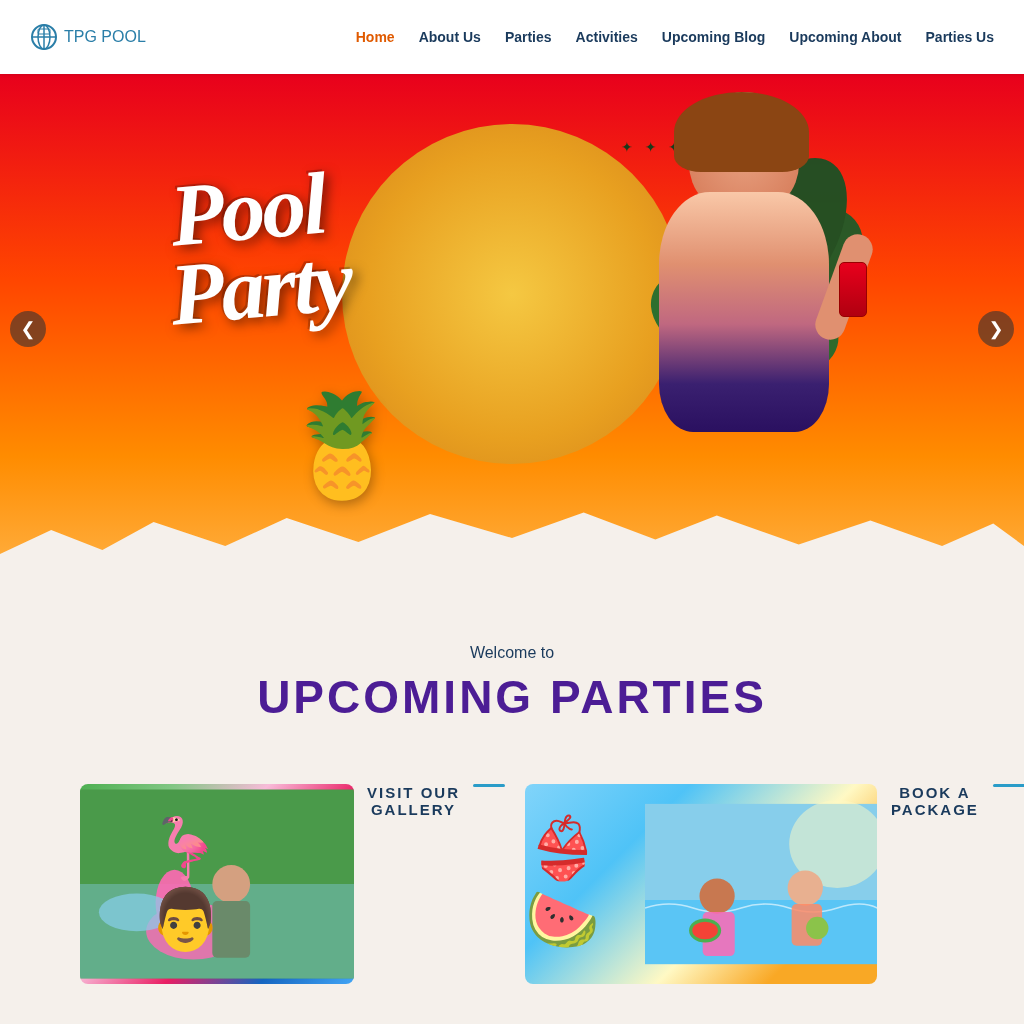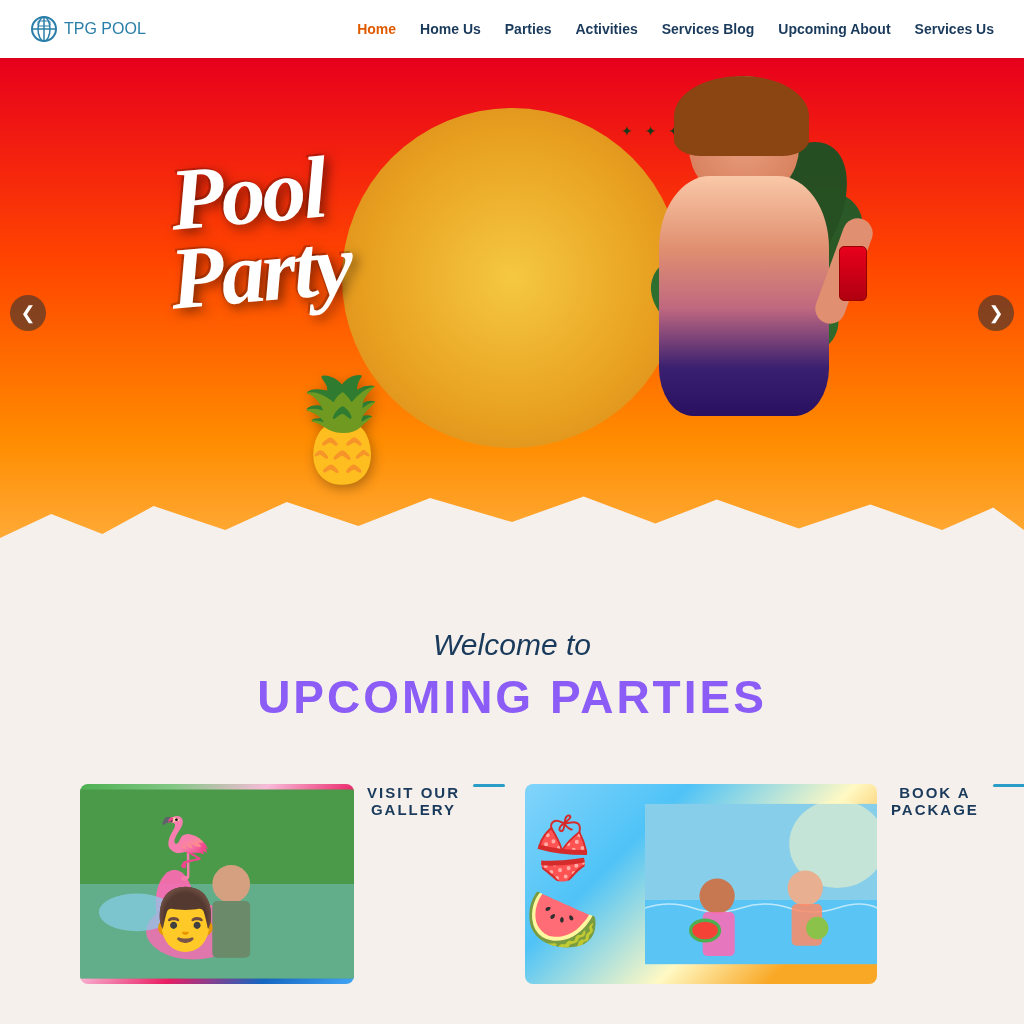--- a/index.html
+++ b/index.html
@@ -4,21 +4,21 @@
   <style>
     * { margin: 0; padding: 0; box-sizing: border-box; }
     body { font-family: Arial, sans-serif; background: #f5f0eb; width: 1024px; overflow-x: hidden; }
 
     
     header {
       background: #fff;
       display: flex;
       align-items: center;
       padding: 0 30px;
-      height: 58px;
+      height: 74px;
       position: relative;
       z-index: 100;
       box-shadow: 0 1px 3px rgba(0,0,0,0.1);
     }
     .logo {
       display: flex;
       align-items: center;
       gap: 6px;
       margin-right: auto;
       text-decoration: none;
@@ -109,29 +109,28 @@
     .carousel-btn.left { left: 10px; }
     .carousel-btn.right { right: 10px; }
 
     
     .welcome-section {
       background: #f5f0eb;
       text-align: center;
       padding: 60px 20px 30px;
     }
     .welcome-sub {
-      font-style: italic;
-      font-size: 30px;
+      font-size: 16px;
       color: #1a3a5c;
       margin-bottom: 8px;
     }
     .welcome-title {
       font-size: 46px;
       font-weight: 900;
-      color: #8b5cf6;
+      color: #4c1d95;
       letter-spacing: 3px;
       text-transform: uppercase;
       margin-bottom: 30px;
     }
 
     
     .cards-section {
       display: flex;
       gap: 20px;
       padding: 0 80px 40px;
@@ -250,26 +249,26 @@
       <line x1="2" y1="14" x2="26" y2="14" stroke="#2a7ea8" stroke-width="1.5"></line>
       <ellipse cx="14" cy="14" rx="6" ry="12" stroke="#2a7ea8" stroke-width="1.5" fill="none"></ellipse>
       <rect x="8" y="6" width="12" height="5" rx="1" stroke="#2a7ea8" stroke-width="1" fill="none"></rect>
     </svg>
     <span>
       <span class="logo-tpg">TPG</span><span class="logo-pool"> POOL</span>
     </span>
   </a>
   <nav>
     <a href="#" class="active">Home</a>
-    <a href="#">Home Us</a>
+    <a href="#">About Us</a>
     <a href="#">Parties</a>
     <a href="#">Activities</a>
-    <a href="#">Services Blog</a>
+    <a href="#">Upcoming Blog</a>
     <a href="#">Upcoming About</a>
-    <a href="#">Services Us</a>
+    <a href="#">Parties Us</a>
   </nav>
 </header>
 
 <section class="hero">
 
   <div class="hero-sun"></div>
 
   <svg style="position:absolute;right:130px;top:55px;width:320px;height:320px;opacity:0.92;z-index:2;" viewBox="0 0 300 300" xmlns="http://www.w3.org/2000/svg">
     <ellipse cx="180" cy="140" rx="100" ry="55" fill="#1a5c2a" transform="rotate(-30 180 140)"></ellipse>
     <ellipse cx="160" cy="180" rx="90" ry="50" fill="#1e6b30" transform="rotate(15 160 180)"></ellipse>

